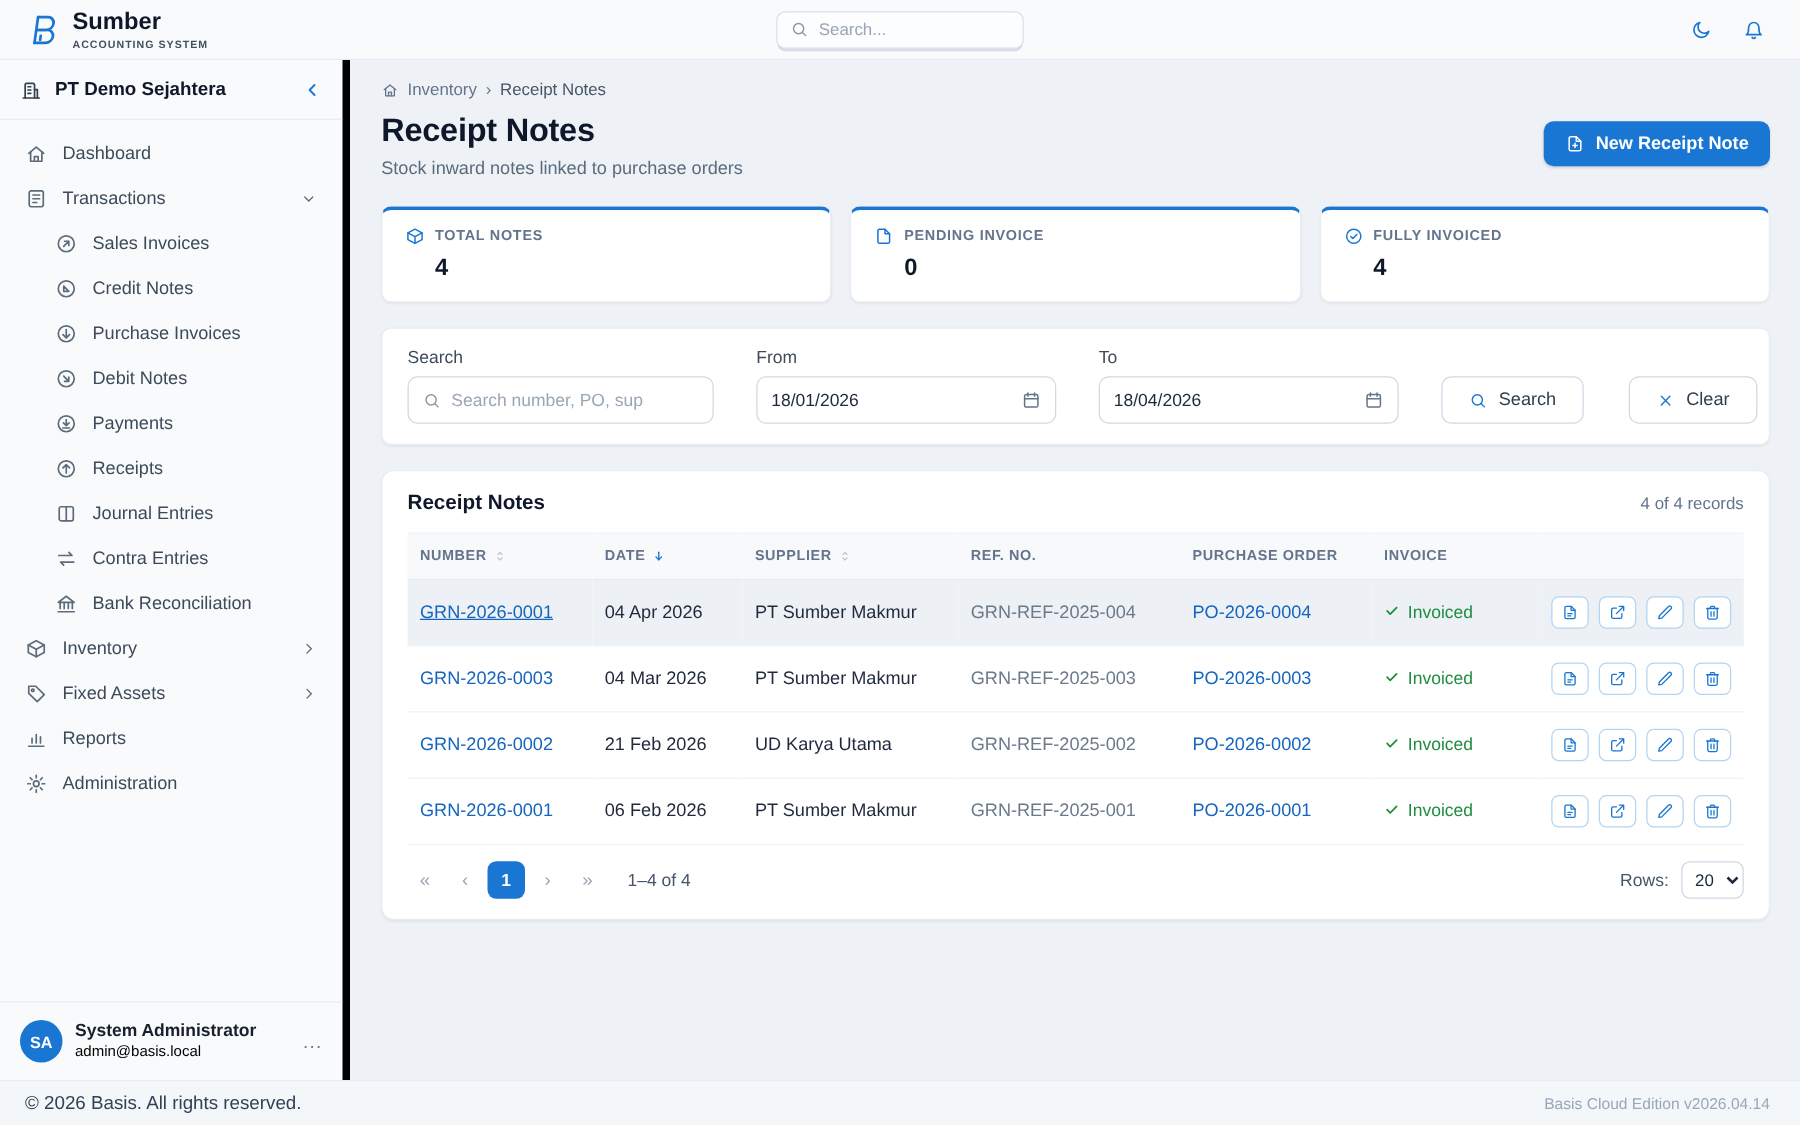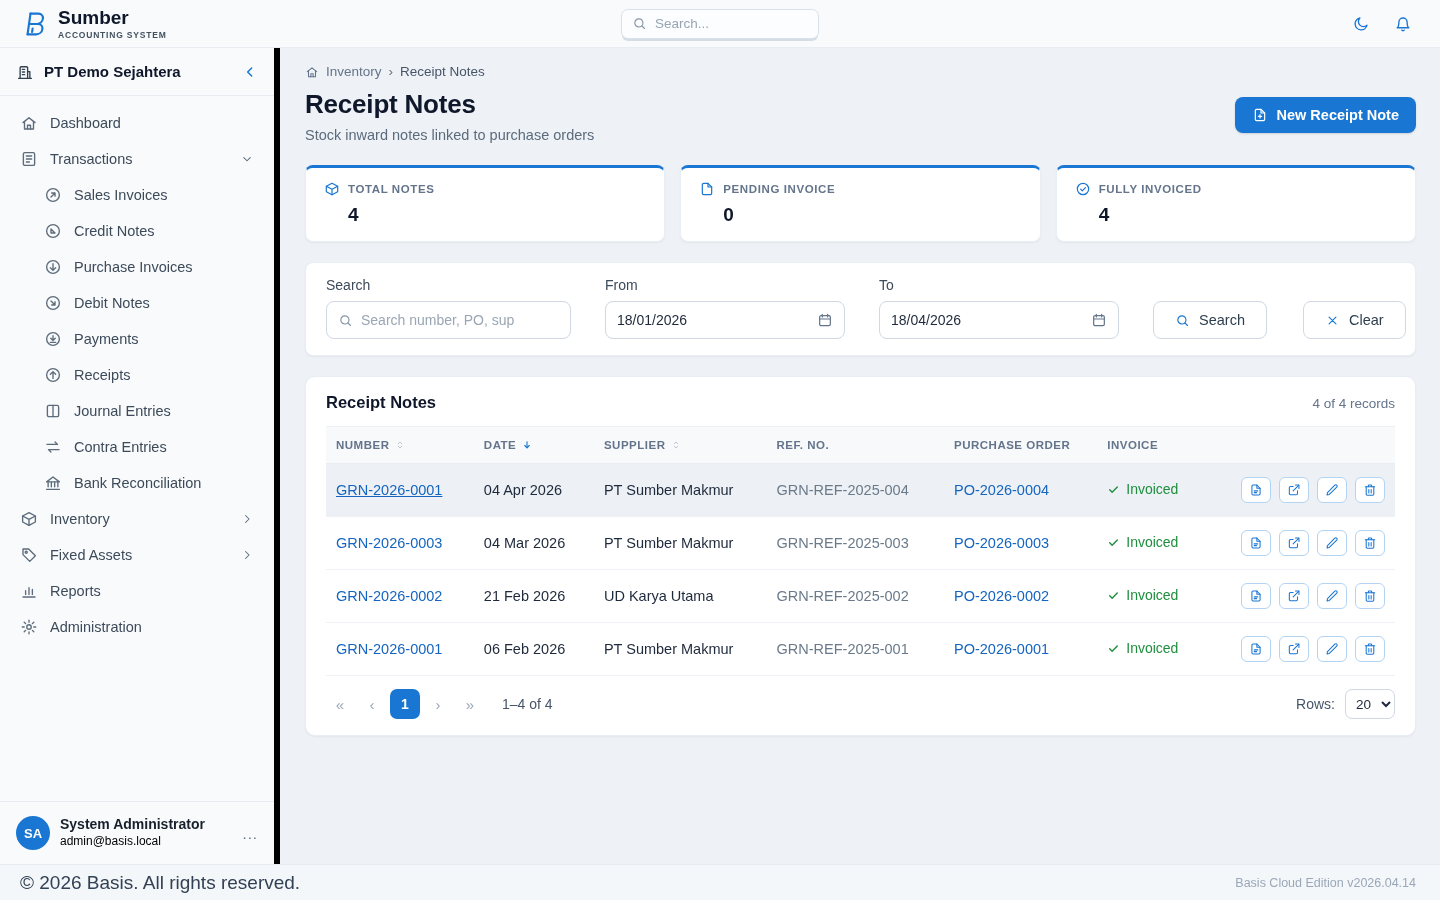--- a/index.html
+++ b/index.html
@@ -99,21 +99,21 @@
   .pagination { display:flex; justify-content:space-between; align-items:center; padding:13px 20px 6px; }
   .pg-left { display:flex; align-items:center; gap:4px; }
   .pg { width:28px; height:30px; background:none; border:none; color:#9aa7b5; font-size:15px; cursor:pointer; font-family:inherit; }
   .pg-active { width:30px; background:#1976d2; color:#fff; border-radius:7px; font-weight:600; font-size:14px; }
   .pg-range { font-size:14px; color:#475569; margin-left:14px; }
   .pg-right { display:flex; align-items:center; gap:10px; font-size:14px; color:#475569; }
   .pg-right select { height:30px; border:1px solid #cfd8e3; border-radius:7px; background:#fff; font-size:13.5px; color:#1e293b; padding:2px 6px; font-family:inherit; cursor:pointer; }
 
   
   .footer { grid-column:1/3; background:#f4f7fa; border-top:1px solid #e7ecf2; display:flex; justify-content:space-between; align-items:center; padding:0 24px 0 20px; }
-  .f-left { font-size:19px; color:#334155; }
+  .f-left { font-size:15px; color:#334155; }
   .f-right { font-size:12.5px; color:#9aa7b8; }
 </style>
 </head>
 <body>
 
 <div class="app">
 
   <header class="topbar">
     <div class="brand">
       <span class="logo">

